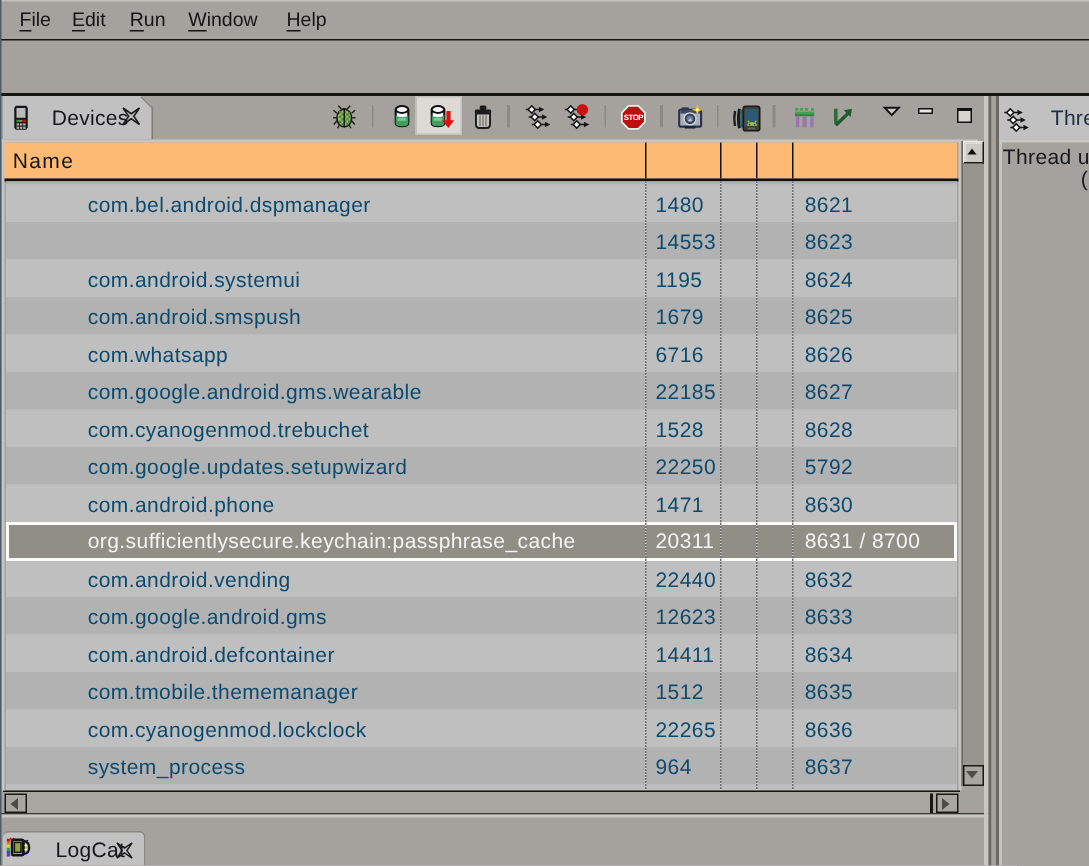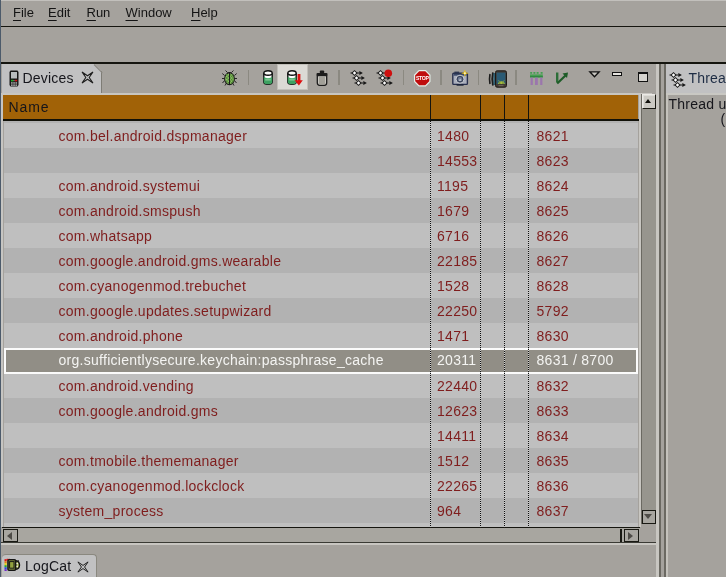--- a/index.html
+++ b/index.html
@@ -8,31 +8,31 @@
 
 #menubar { left:1.5px; top:0; width:706px; height:26px; }
 .mi { position:absolute; top:0; height:26px; line-height:26.5px; font-size:13px; color:#141414; }
 .mi u { text-decoration-thickness:1px; text-underline-offset:2.5px; }
 
 .hline { left:0; width:726px; background:#15150f; }
 
 #tabdev { left:2px; top:63.5px; width:100px; height:29.5px; background:#c1c1c2;
  clip-path:polygon(0 0, 92px 0, 100% 8px, 100% 100%, 0 100%); }
 #tabdev-edge { left:100.7px; top:71px; width:1.3px; height:22px; background:#7e7c75; }
-.tabtext { font-size:14px; color:#16161c; letter-spacing:0.2px; }
+.tabtext { font-size:14px; color:#16161c; letter-spacing:0.2px;margin-left:12px; }
 
 #tbl-topline { left:0; top:93.2px; width:652px; height:1.8px; background:#c8c6c1; }
-#thead { left:2px; top:95px; width:636px; height:24px; background:#a16207; }
+#thead { left:2px; top:95px; width:636px; height:24px; background:#fdba74; }
 #thead span { position:absolute; top:0; height:24px; line-height:24.5px; font-size:14px; letter-spacing:0.28px; color:#15151a; }
 .hsep { position:absolute; top:0; width:1.2px; height:24px; background:#14140f; }
 #headline { left:2px; top:119px; width:638px; height:2px; background:#111109; }
 #tbody { left:3.5px; top:121px; width:634.5px; height:406px; background:#bfbfbf; }
 .row { position:absolute; left:3.5px; width:634.5px; height:25px; }
 .rl { background:#bfbfbf; } .rd { background:#b2b2b2; }
-.row .rn { position:absolute; top:0.65px; height:25px; line-height:25px; font-size:14px; letter-spacing:0.28px; color:#7f1d1d; white-space:pre; }
+.row .rn { position:absolute; top:0.65px; height:25px; line-height:25px; font-size:14px; letter-spacing:0.28px; color:#0c4a6e; white-space:pre; }
 #sliver-top { left:3.5px; top:121px; width:634.5px; height:2px; background:#b2b2b2; }
 #sliver-bot { left:3.5px; top:523px; width:634.5px; height:4px; background:#bfbfbf; }
 .dot { position:absolute; top:121px; width:1px; height:406px; z-index:6;
  background-image:linear-gradient(to bottom,#0d0d0d 0,#0d0d0d 1px,#cfcfcf 1px,#cfcfcf 2px); background-size:1px 2px; }
 .selrow { position:absolute; left:3.5px; width:634px; height:25.5px; background:#918e86;
  border:2px solid #fbfbfb; z-index:5; }
 .selrow .rn { position:absolute; top:-1.6px; height:25px; line-height:25px; font-size:14px; letter-spacing:0.28px; color:#f4f4f2; white-space:pre; margin-left:-2px; }
 
 #vsb-light { left:638.5px; top:93.2px; width:2.5px; height:433.8px; background:#c8c6c1; }
 #vsb-trough { left:641px; top:94px; width:15px; height:429.5px; background:#97958e; border-left:1.8px solid #6b6962; }
@@ -340,20 +340,21 @@
 <span class="rn" style="left:55px">com.android.vending</span>
     <span class="rn" style="left:433.5px">22440</span>
     <span class="rn" style="left:533px">8632</span>
 </div>
 <div class="row rd" style="top:398px">
 <span class="rn" style="left:55px">com.google.android.gms</span>
     <span class="rn" style="left:433.5px">12623</span>
     <span class="rn" style="left:533px">8633</span>
 </div>
 <div class="row rl" style="top:423px">
+<span class="rn" style="left:55px">com.android.defcontainer</span>
     <span class="rn" style="left:433.5px">14411</span>
     <span class="rn" style="left:533px">8634</span>
 </div>
 <div class="row rd" style="top:448px">
 <span class="rn" style="left:55px">com.tmobile.thememanager</span>
     <span class="rn" style="left:433.5px">1512</span>
     <span class="rn" style="left:533px">8635</span>
 </div>
 <div class="row rl" style="top:473px">
 <span class="rn" style="left:55px">com.cyanogenmod.lockclock</span>

